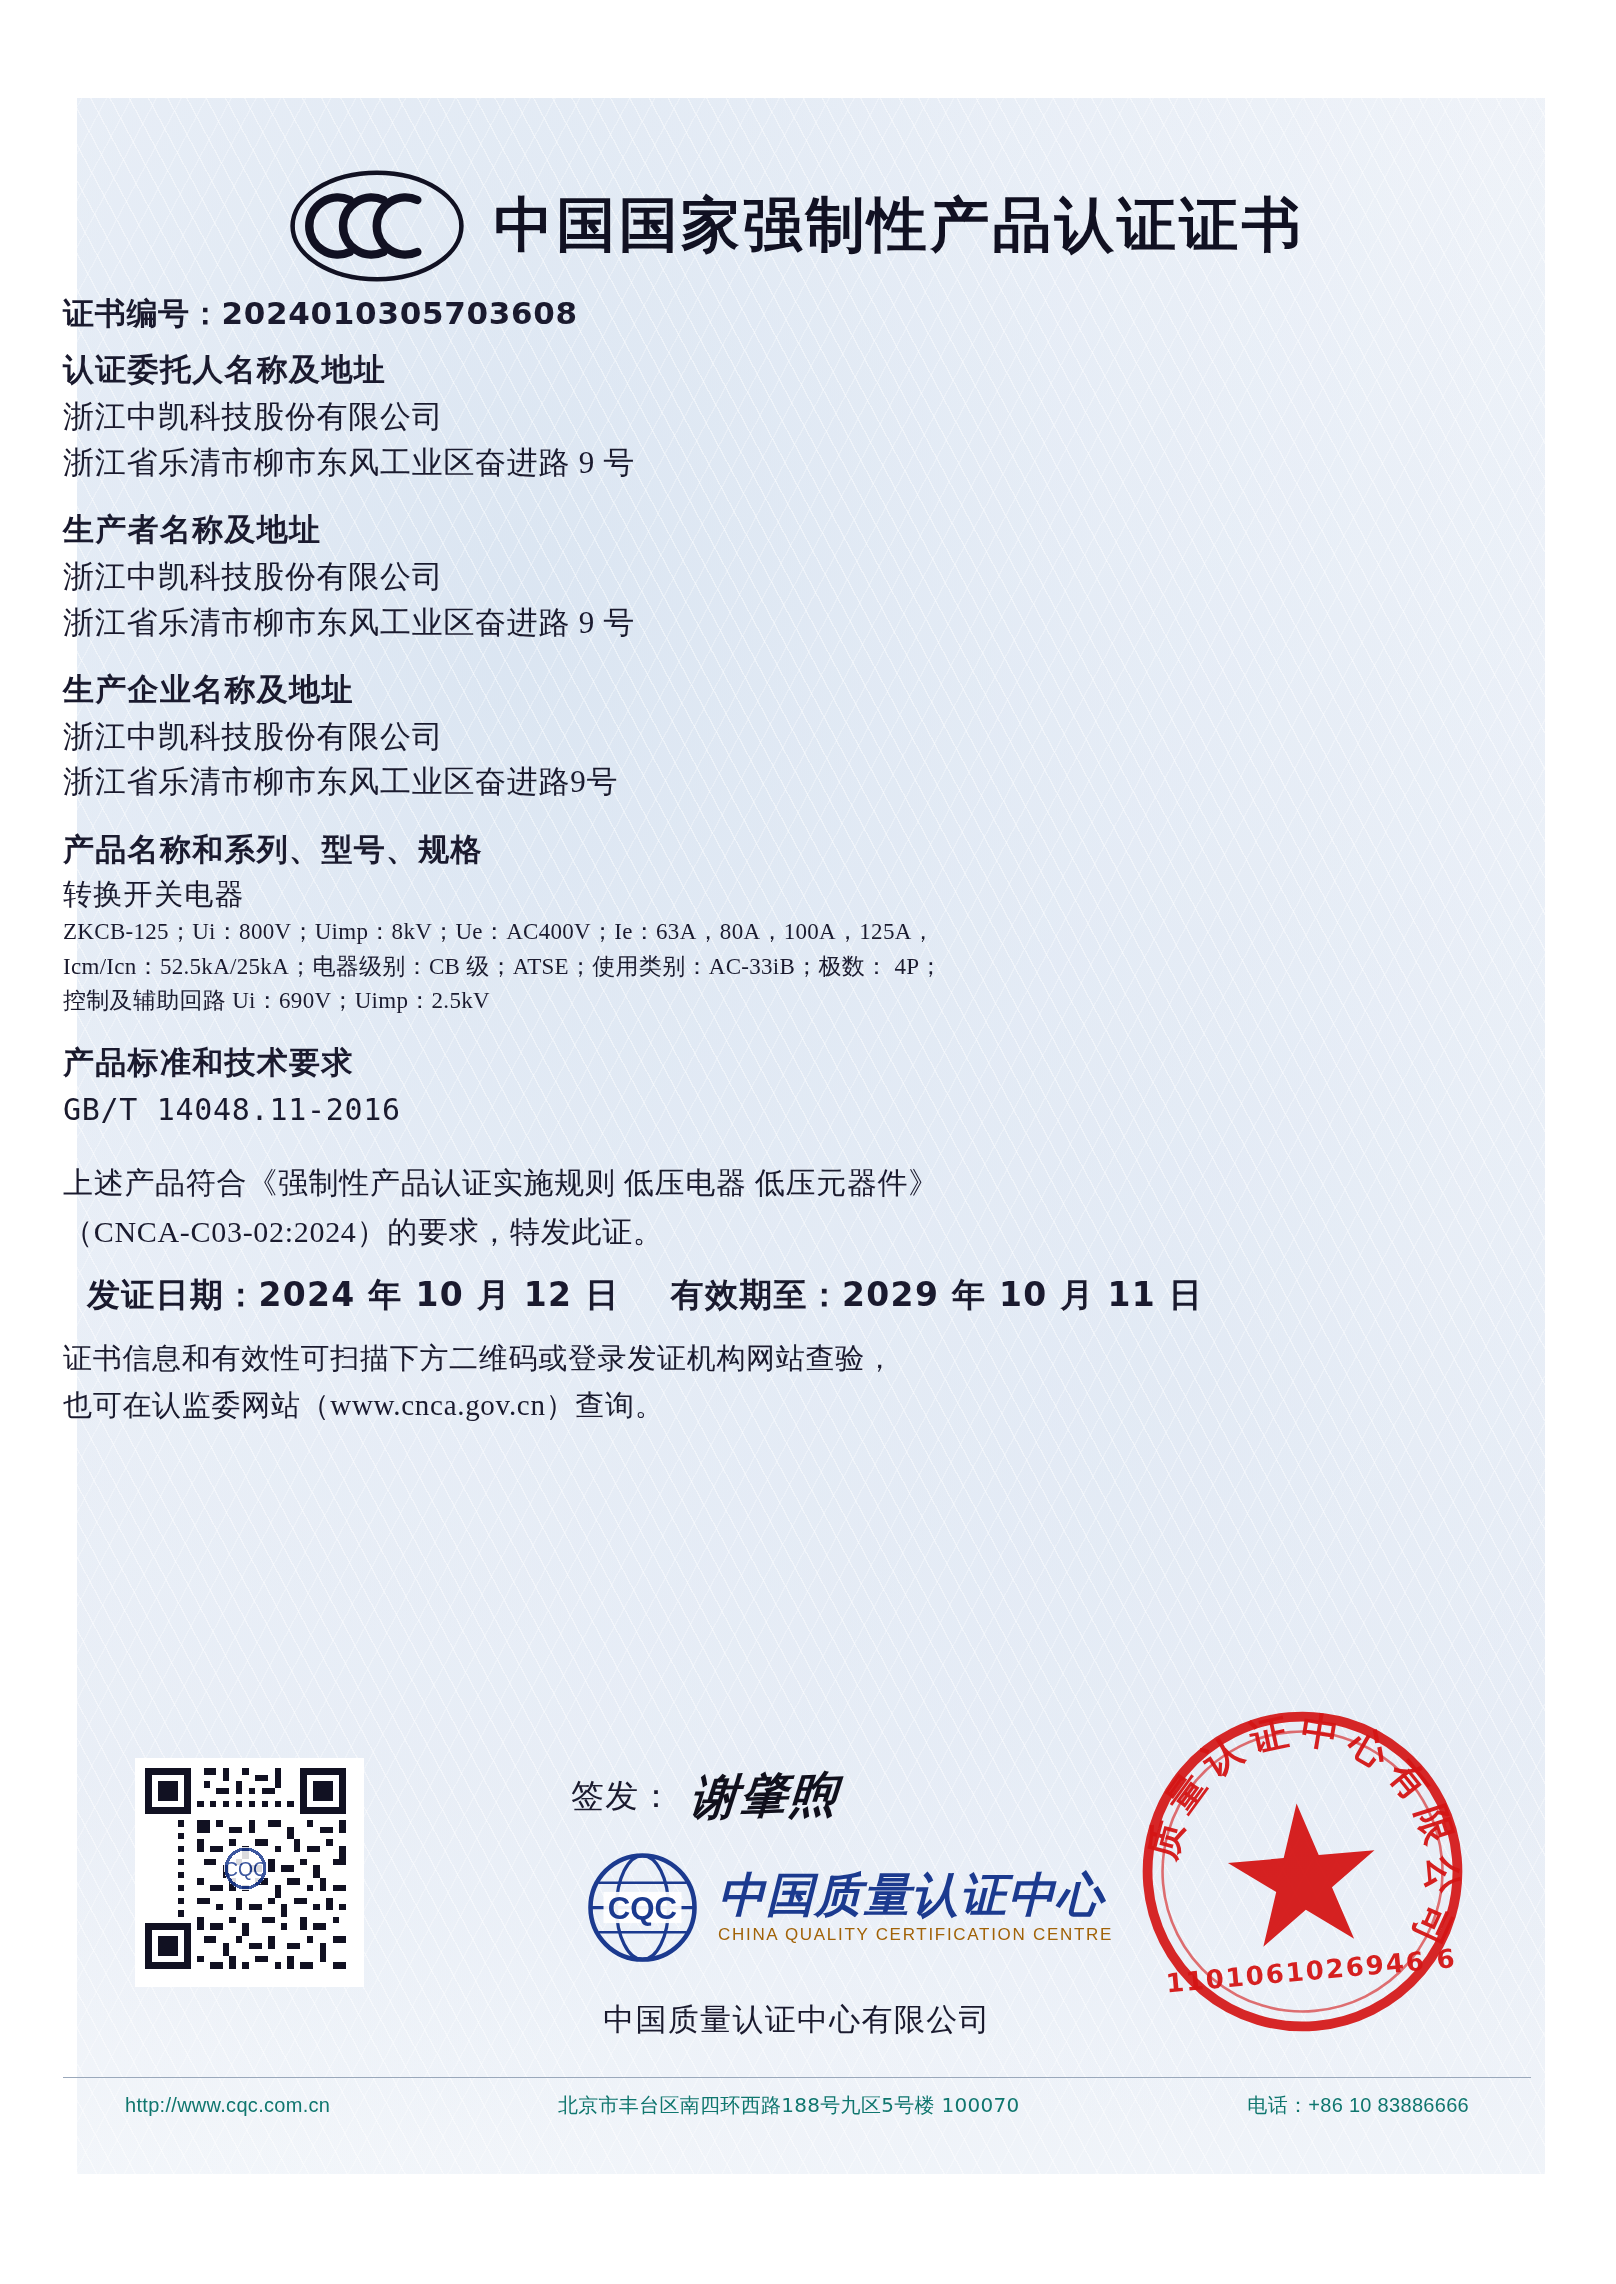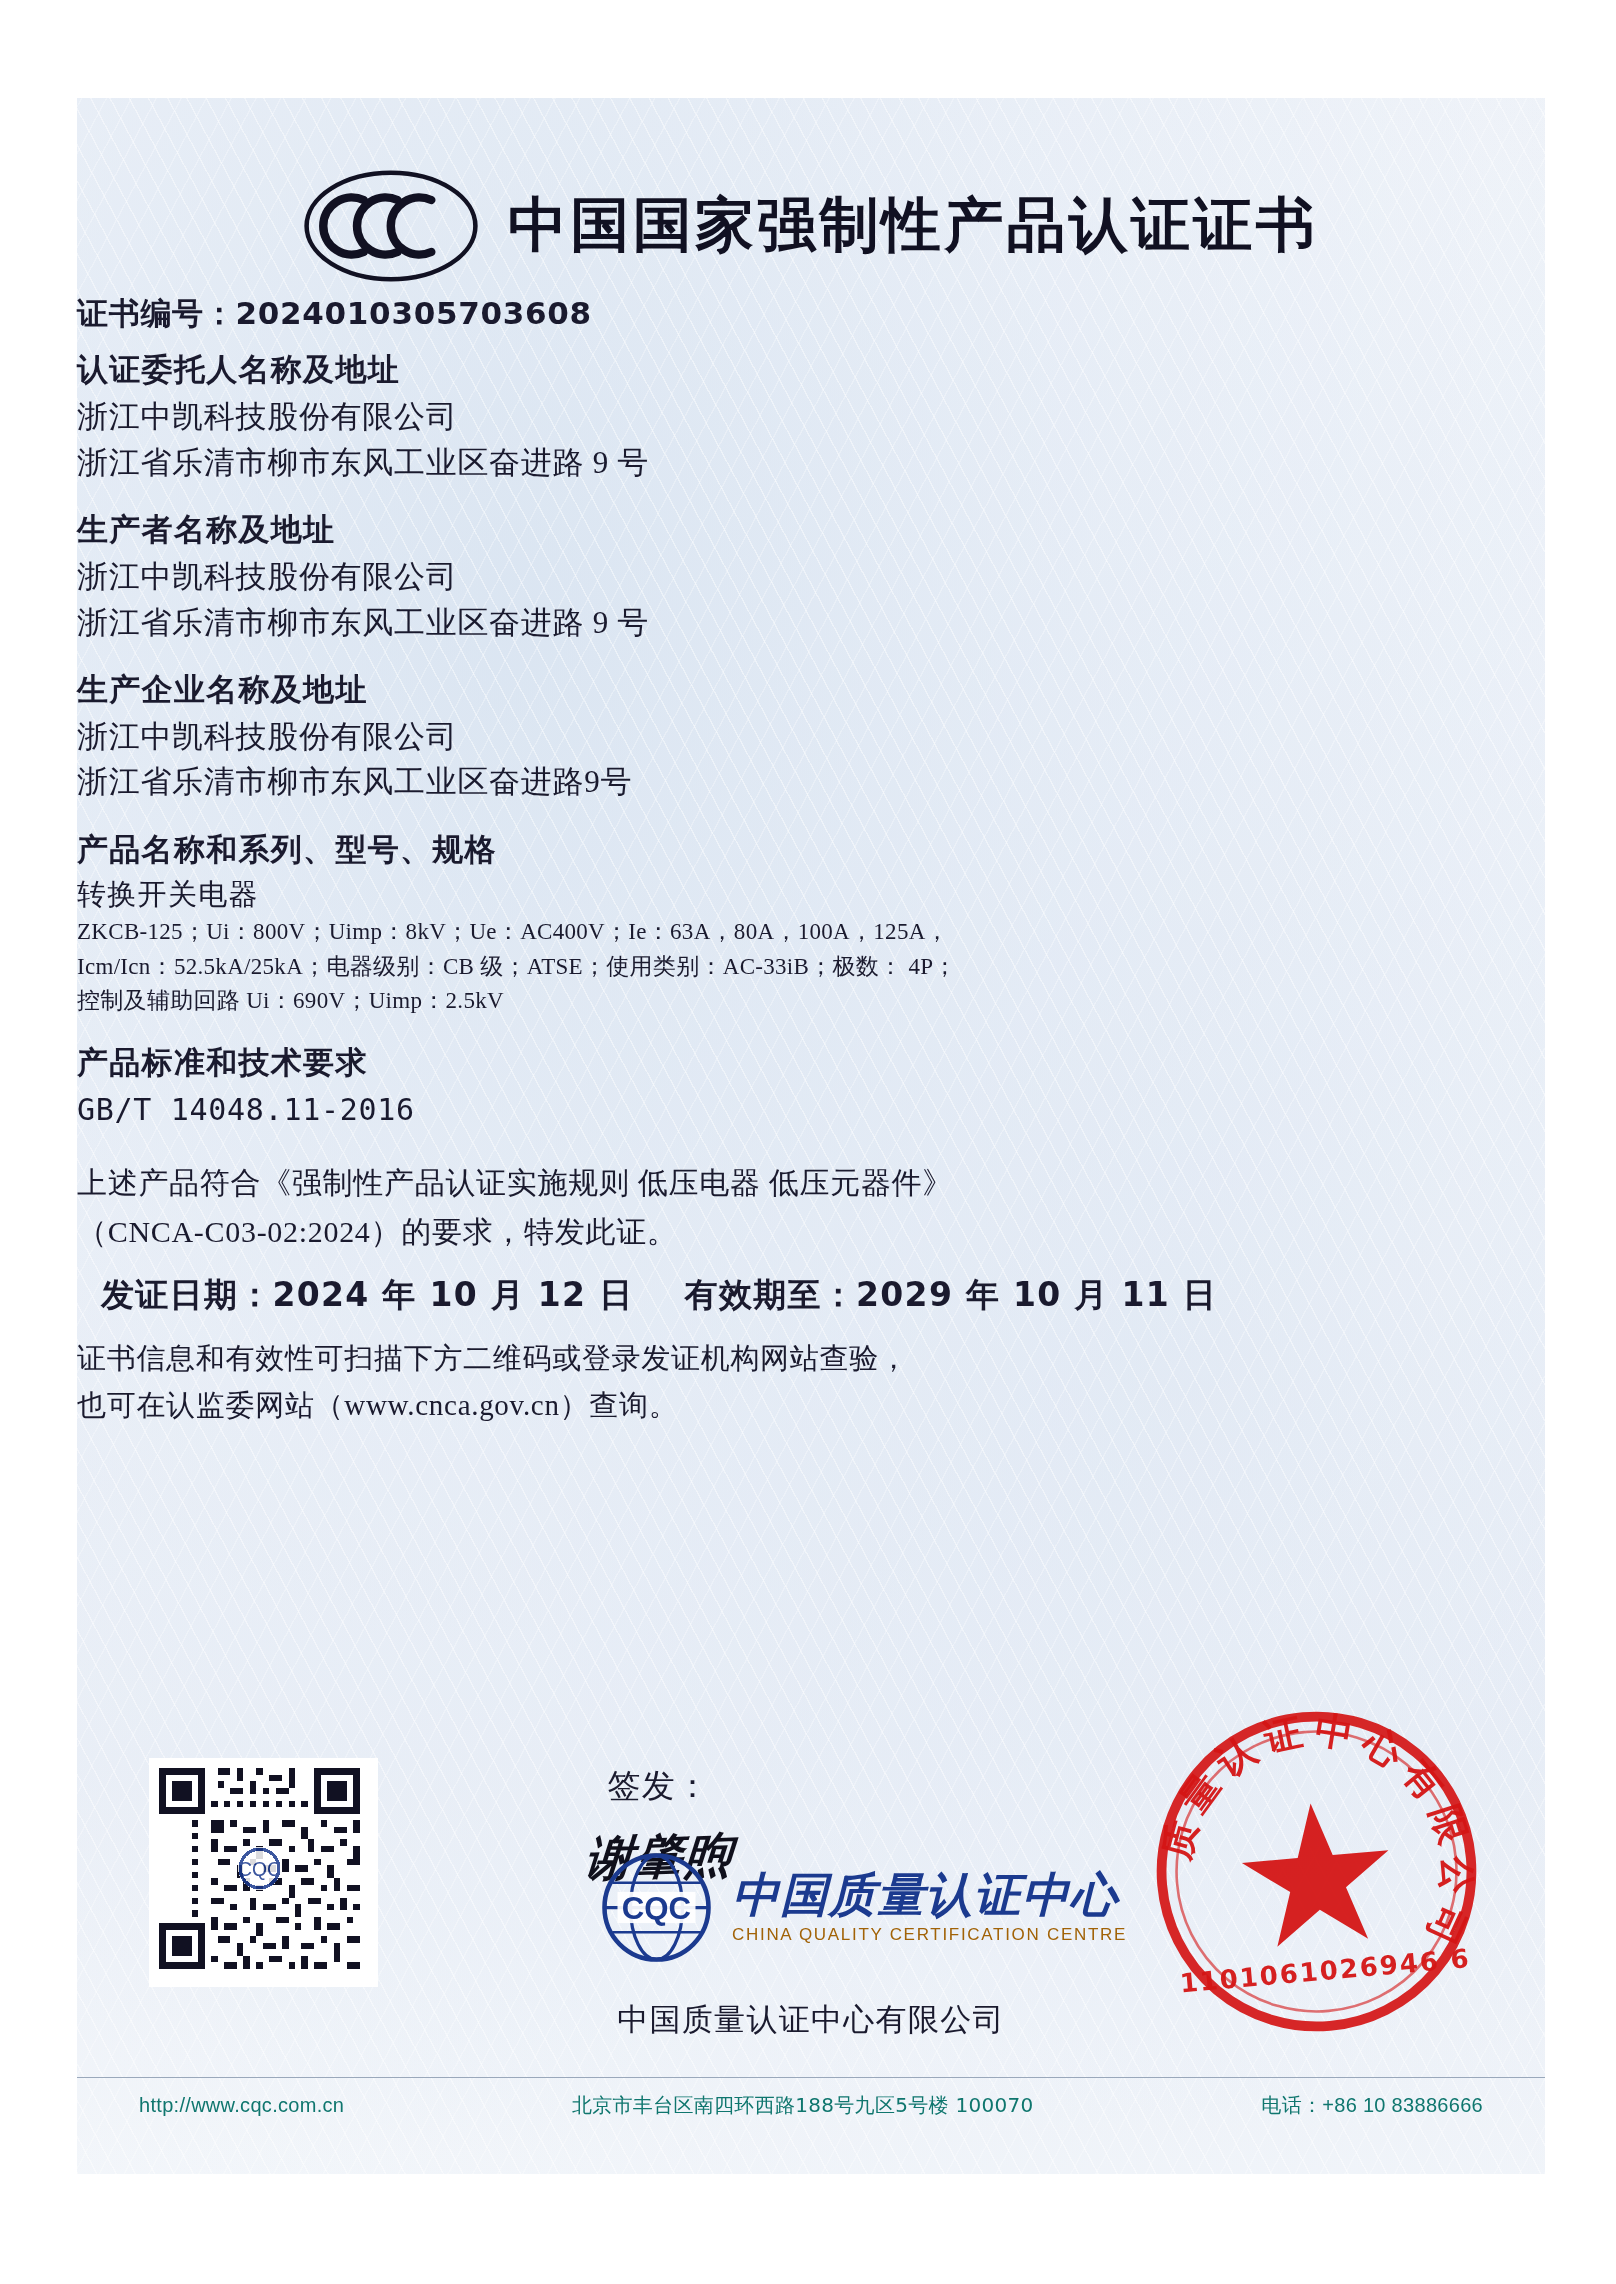--- a/index.html
+++ b/index.html
@@ -39,21 +39,21 @@
     position: absolute;
     inset: 0;
     background-image:
       repeating-linear-gradient(62deg, rgba(255,255,255,0.55) 0px, rgba(255,255,255,0.55) 1.3px, rgba(255,255,255,0) 1.3px, rgba(255,255,255,0) 17px),
       repeating-linear-gradient(-62deg, rgba(255,255,255,0.35) 0px, rgba(255,255,255,0.35) 1.3px, rgba(255,255,255,0) 1.3px, rgba(255,255,255,0) 22px);
     opacity: 0.8;
     pointer-events: none;
   }
   .content {
     position: absolute;
-    left: 77px;
+    left: 63px;
     top: 98px;
     width: 1468px;
     height: 1668px;
   }
 
   
   .header {
     position: absolute;
     left: 0;
     top: 72px;
@@ -145,21 +145,20 @@
   }
 
   
   .sign-row {
     position: absolute;
     left: 508px;
     top: 1666px;
     display: flex;
     align-items: center;
     gap: 15.6px;
-    flex-direction: column;
   }
   .sign-label {
     font-family: "DejaVu Sans", sans-serif;
     font-size: 33px;
     letter-spacing: 1.3px;
   }
   .signature {
     font-family: "DejaVu Serif", serif;
     font-size: 48px;
     font-style: italic;

